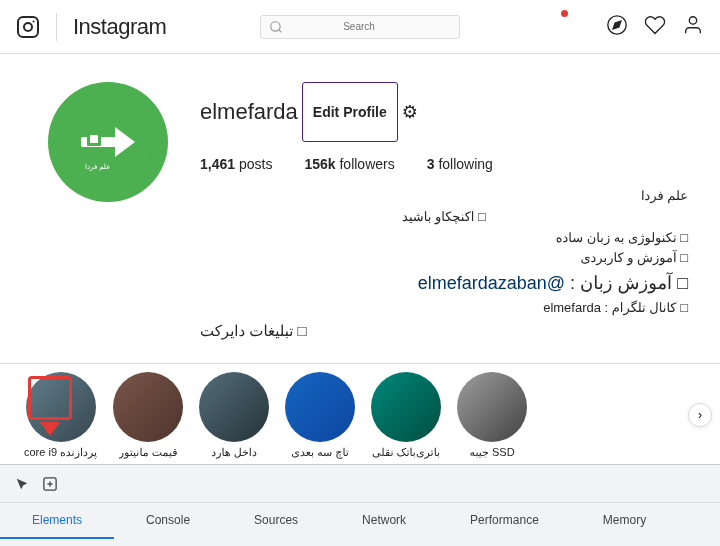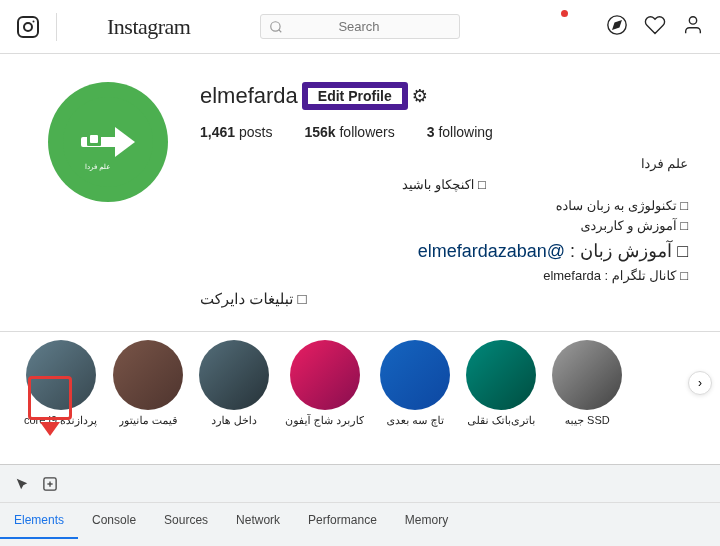--- a/index.html
+++ b/index.html
@@ -7,47 +7,47 @@
 
     
     .top-nav {
       display: flex; align-items: center; height: 54px;
       border-bottom: 1px solid #dbdbdb; padding: 0 16px;
       background: #fff; position: relative;
     }
     .nav-logo-area { display: flex; align-items: center; gap: 8px; }
     .nav-icon { width: 24px; height: 24px; }
     .nav-divider { width: 1px; height: 28px; background: #dbdbdb; margin: 0 8px; }
-    .nav-instagram-text { font-family: Liberation Serif, serif; font-size: 22px; color: #262626; letter-spacing: -0.5px; margin-left: 34px; }
+    .nav-instagram-text { font-family: Liberation Sans, sans-serif; font-size: 22px; color: #262626; letter-spacing: -0.5px; }
     .nav-search {
       position: absolute; left: 50%; transform: translateX(-50%);
       display: flex; align-items: center;
       background: #fafafa; border: 1px solid #dbdbdb; border-radius: 3px;
       padding: 4px 8px; width: 200px; gap: 6px;
     }
     .search-icon-svg { color: #999; }
-    .nav-search input { border: none; background: transparent; outline: none; font-size: 13px; color: #999; width: 140px; text-align: center; }
+    .nav-search input { border: none; background: transparent; outline: none; font-size: 10px; color: #999; width: 140px; text-align: center; }
     .nav-right { margin-left: auto; display: flex; align-items: center; gap: 16px; }
     .nav-icon-btn { background: none; border: none; cursor: pointer; color: #262626; }
 
     
     .profile-area {
       display: flex; padding: 28px 32px 20px 48px; gap: 32px;
     }
     .profile-avatar {
       width: 120px; height: 120px; border-radius: 50%;
       background: #4caf50; flex-shrink: 0;
       display: flex; align-items: center; justify-content: center;
       overflow: hidden;
     }
     .profile-info { flex: 1; }
     .profile-username-row { display: flex; align-items: center; gap: 4px; margin-bottom: 14px; }
     .profile-username { font-size: 22px; font-weight: 300; color: #262626; }
     .edit-profile-btn {
-      border: 6px solid #4c1d95; background: transparent; padding: 0 10px;
+      border: 1px solid #4c1d95; background: transparent; padding: 21px 10px;
       border-radius: 3px; font-size: 14px; font-weight: 600; cursor: pointer; color: #262626;
     }
     .gear-icon { font-size: 18px; cursor: pointer; color: #262626; }
     .profile-stats { display: flex; gap: 32px; margin-bottom: 14px; }
     .stat-item { font-size: 14px; color: #262626; }
     .stat-count { font-weight: 600; }
     .profile-bio { font-size: 13px; color: #262626; line-height: 1.6; direction: rtl; text-align: right; }
     .profile-bio a { color: #003569; text-decoration: none; }
 
     
@@ -96,21 +96,21 @@
     }
     .devtools-icon-btn {
       width: 28px; height: 28px; display: flex; align-items: center; justify-content: center;
       cursor: pointer; background: none; border: none; color: #444; border-radius: 2px;
     }
     .devtools-tab-row {
       display: flex; align-items: center; height: 36px; padding: 0 0px;
       background: #f1f3f4; overflow: hidden;
     }
     .devtools-tab {
-      padding: 8px 14px; font-size: 12px; color: #444; cursor: pointer;
+      padding: 8px 32px; font-size: 12px; color: #444; cursor: pointer;
       border-bottom: 2px solid transparent; white-space: nowrap; height: 36px;
       display: flex; align-items: center;
     }
     .devtools-tab.active { color: #1a73e8; border-bottom: 2px solid #1a73e8; }
 
     
     .story-img-1 { background: linear-gradient(135deg, #607d8b 0%, #37474f 100%); }
     .story-img-2 { background: linear-gradient(135deg, #795548 0%, #4e342e 100%); }
     .story-img-3 { background: linear-gradient(135deg, #546e7a 0%, #263238 100%); }
     .story-img-4 { background: linear-gradient(135deg, #e91e63 0%, #880e4f 100%); }
@@ -221,24 +221,20 @@
     </div>
     <div class="story-item">
       <div class="story-circle story-img-2"></div>
       <div class="story-label">قیمت مانیتور</div>
     </div>
     <div class="story-item">
       <div class="story-circle story-img-3"></div>
       <div class="story-label">داخل هارد</div>
     </div>
     <div class="story-item">
-      <div class="story-circle story-img-4"></div>
-      <div class="story-label">کاربرد شاج آیفون</div>
-    </div>
-    <div class="story-item">
       <div class="story-circle story-img-5"></div>
       <div class="story-label">تاچ سه بعدی</div>
     </div>
     <div class="story-item">
       <div class="story-circle story-img-6"></div>
       <div class="story-label">باتری‌باتک نقلی</div>
     </div>
     <div class="story-item">
       <div class="story-circle story-img-7"></div>
       <div class="story-label">جیبه SSD</div>

